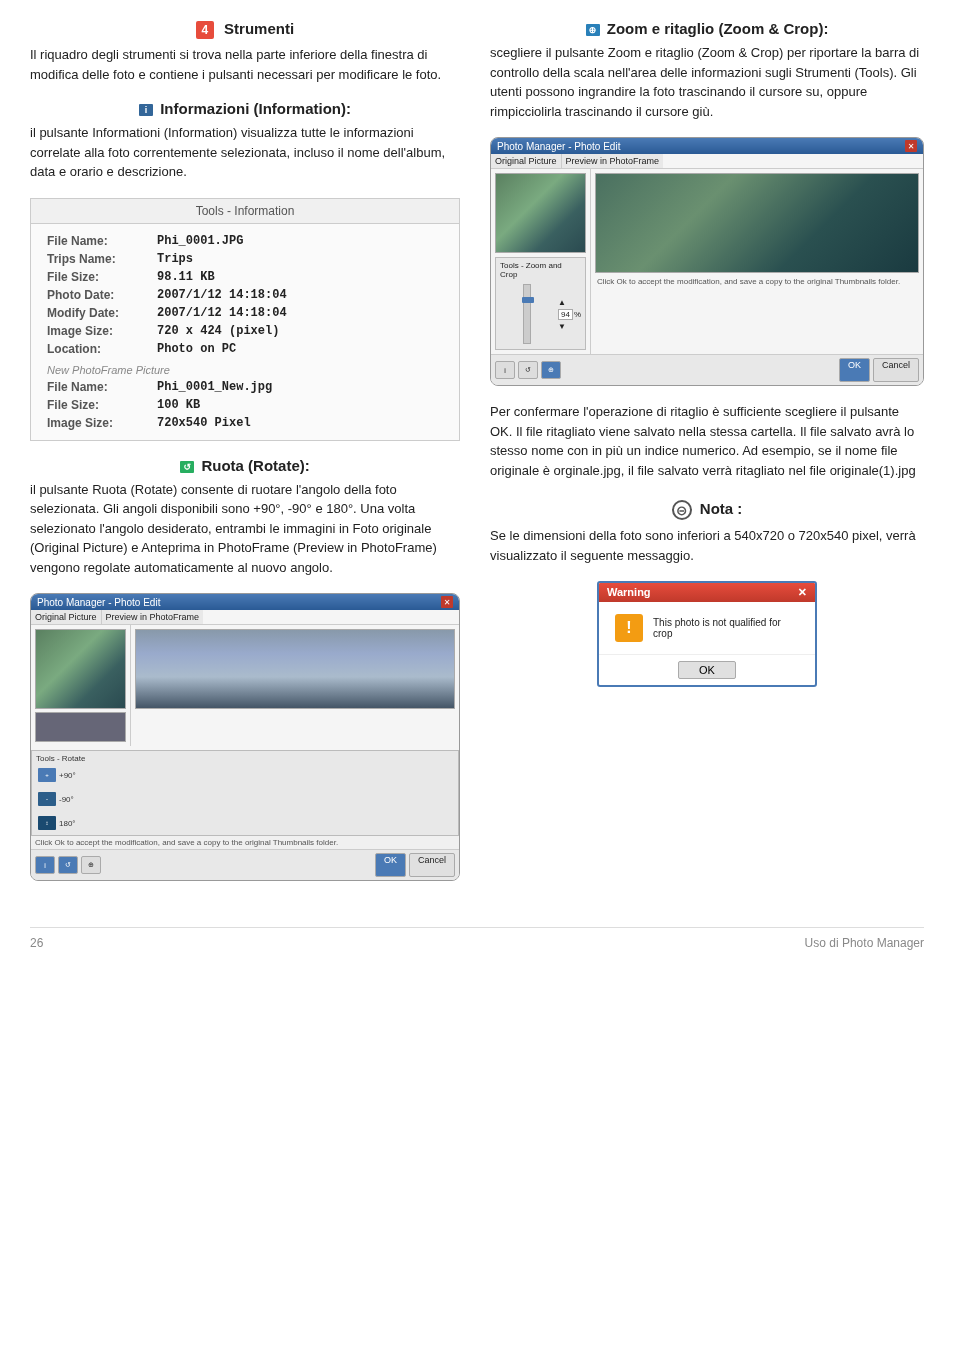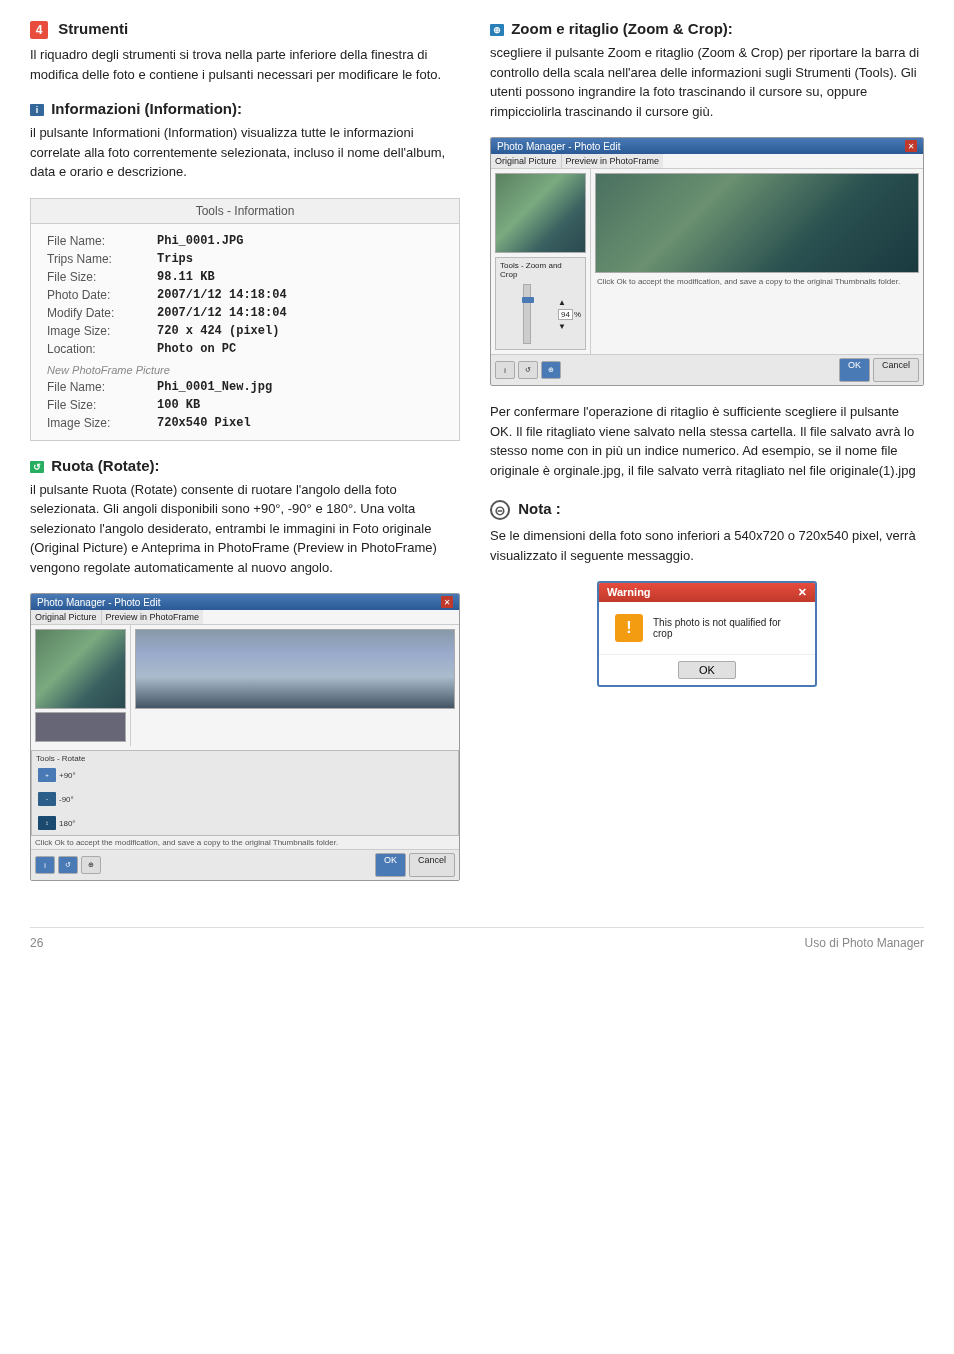--- a/index.html
+++ b/index.html
@@ -22,20 +22,21 @@
     }
     .right-col {
       flex: 1;
     }
 
     
     .section-title {
       font-size: 15px;
       font-weight: bold;
       margin-bottom: 6px;
+      text-align: center;
     }
     .section-title .num-badge {
       display: inline-flex;
       align-items: center;
       justify-content: center;
       background: #e74c3c;
       color: #fff;
       font-size: 12px;
       font-weight: bold;
       width: 18px;
@@ -72,31 +73,32 @@
       width: 100%;
       border-collapse: collapse;
     }
     .tools-info-box td {
       padding: 2px 4px;
       vertical-align: top;
     }
     .tools-info-box td:first-child {
       color: #555;
       width: 110px;
+      font-weight: bold;
     }
     .tools-info-box td:last-child {
       font-weight: bold;
       color: #222;
       font-family: Liberation Mono, monospace;
     }
 
     
     .screenshot-box {
       border: 1px solid #999;
-      border-radius: 2px;
+      border-radius: 8px;
       margin: 10px 0 16px 0;
       background: #f5f5f5;
       overflow: hidden;
       font-size: 10px;
     }
     .screenshot-titlebar {
       background: linear-gradient(to bottom, #4a7ab5, #2a5a95);
       color: #fff;
       padding: 2px 6px;
       display: flex;

